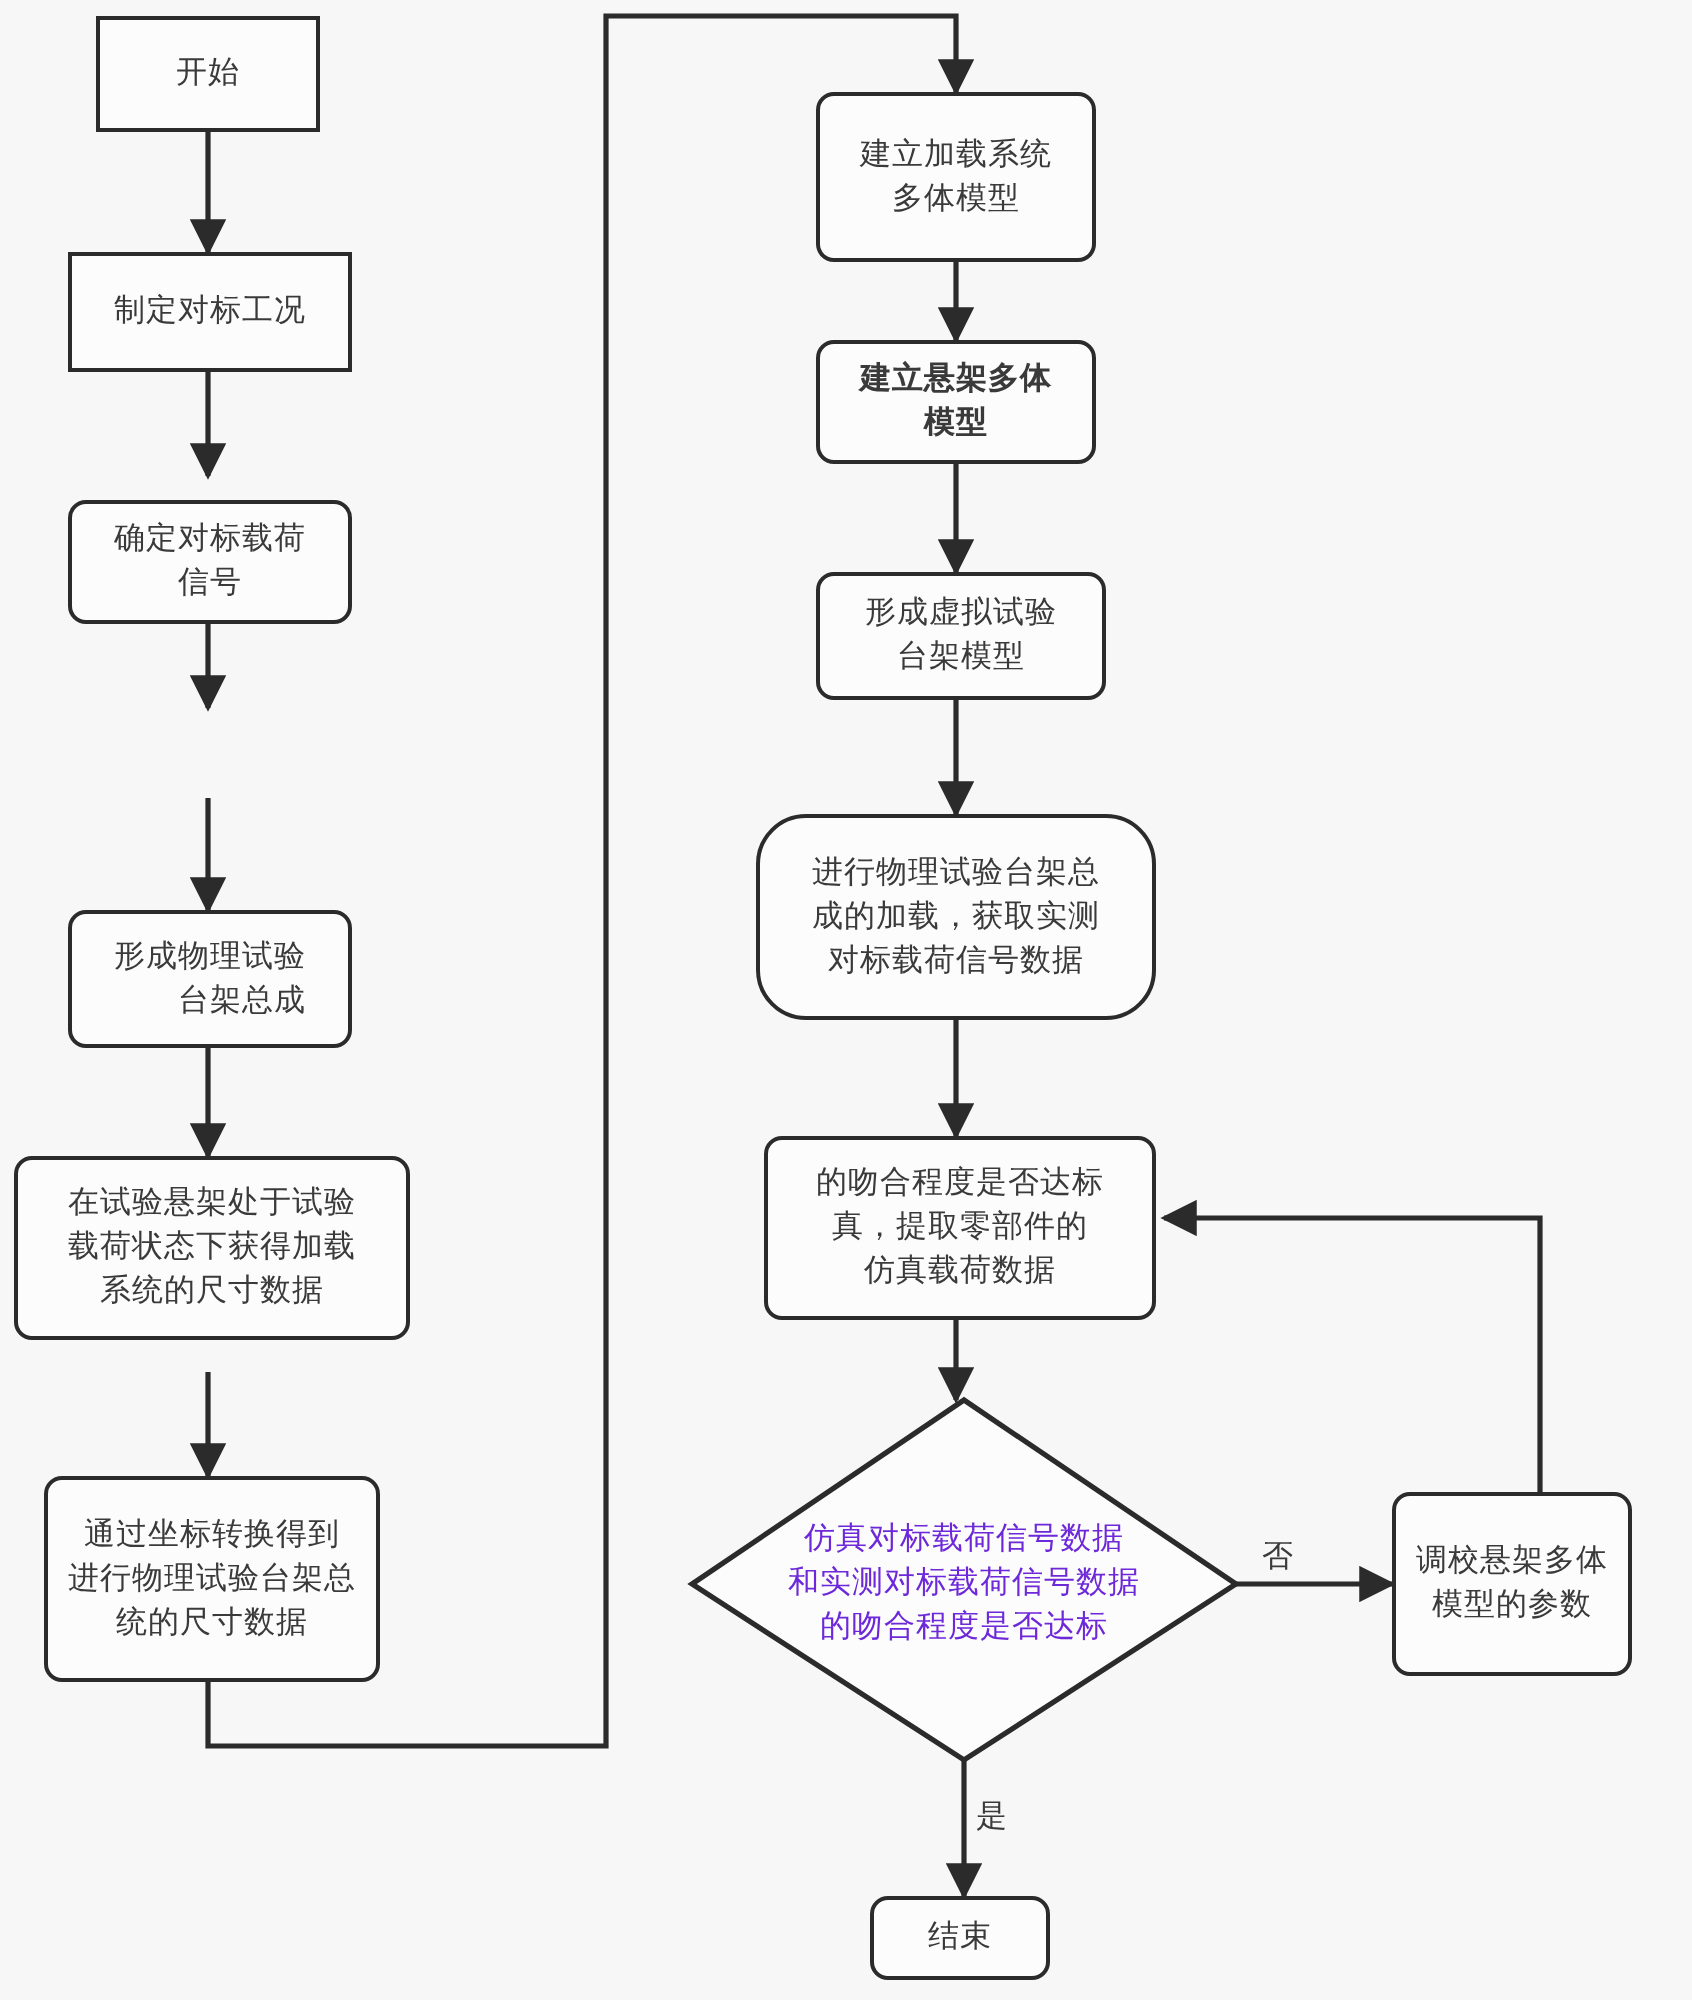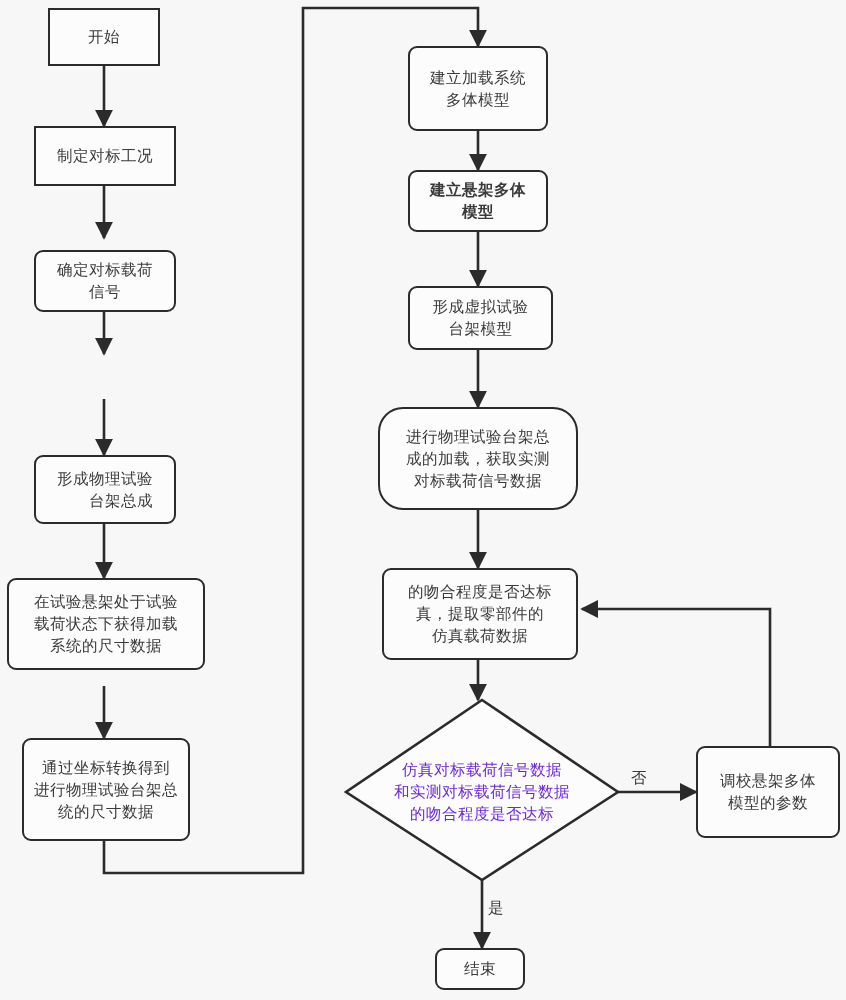--- a/index.html
+++ b/index.html
@@ -125,21 +125,21 @@
 对标载荷信号数据</div>
 
   <div class="node-box rounded" style="left:382px; top:568px; width:196px; height:92px;">的吻合程度是否达标
 真，提取零部件的
 仿真载荷数据</div>
 
   <div class="diamond-label" style="left:352px; top:752px; width:260px; height:80px;">仿真对标载荷信号数据
 和实测对标载荷信号数据
 的吻合程度是否达标</div>
 
-  <div class="node-box rounded" style="left:696px; top:746px; width:144px; height:92px;">调校悬架多体
+  <div class="node-box rounded" style="left:696px; top:746px; width:120px; height:92px;">调校悬架多体
 模型的参数</div>
 
   <div class="node-box rounded" style="left:435px; top:948px; width:90px; height:42px;">结束</div>
 
   <div class="edge-label" style="left:631px; top:768px;">否</div>
 
   <div class="edge-label" style="left:488px; top:898px;">是</div>
 
 </div>
 

